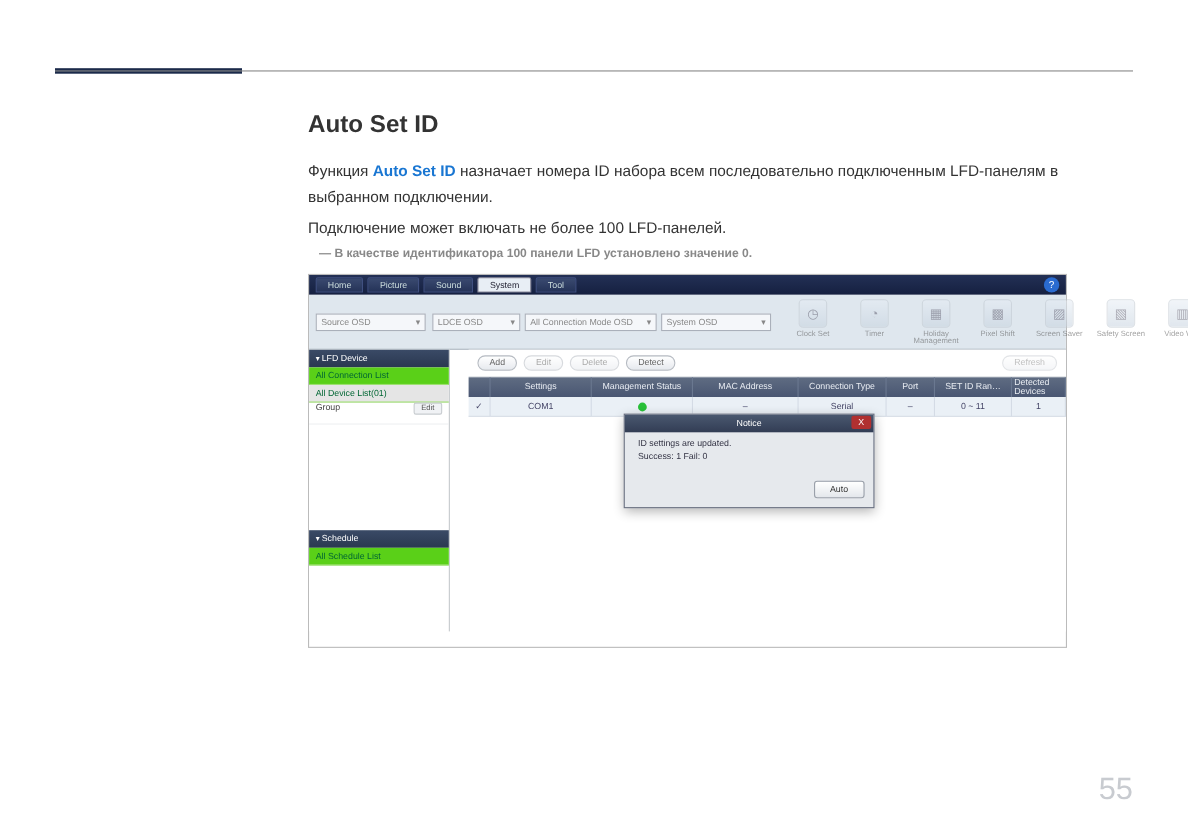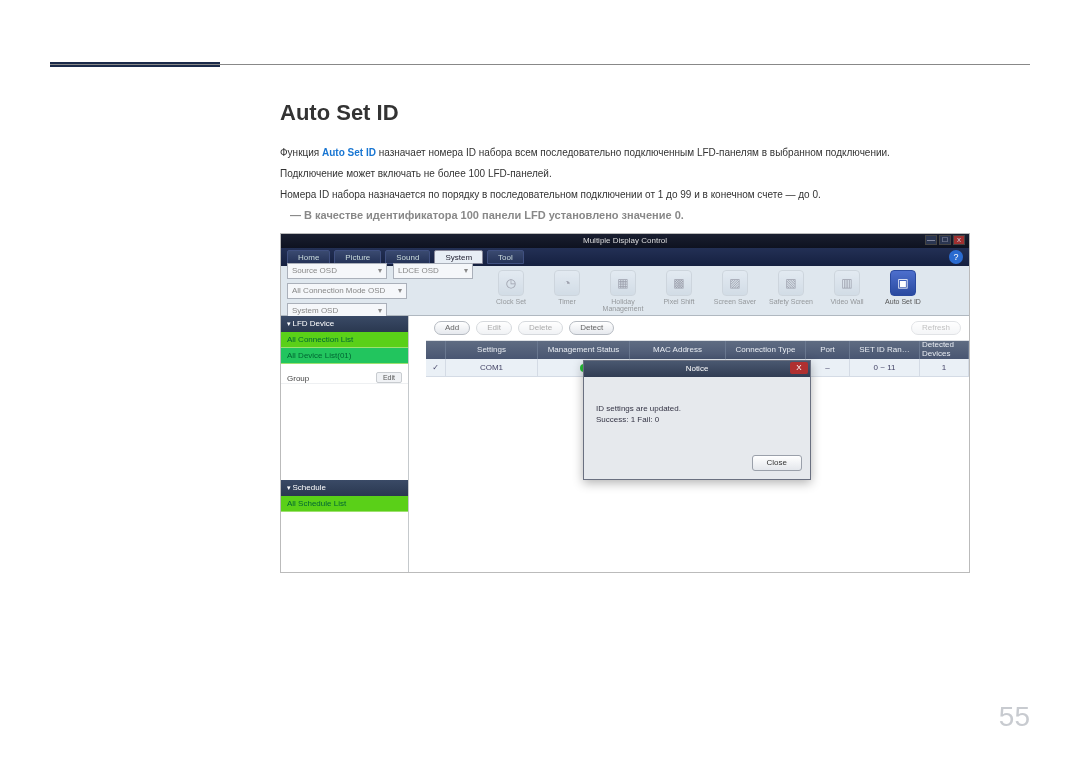--- a/index.html
+++ b/index.html
@@ -32,21 +32,21 @@
     left: 280px;
     right: 50px;
   }
   .heading {
     font-size: 22px;
     font-weight: bold;
     color: #333;
     margin-bottom: 18px;
   }
   .para {
-    font-size: 10px;
+    font-size: 14px;
     line-height: 1.7;
     color: #333;
     margin-bottom: 4px;
   }
   .blue { color: #1976d2; font-weight: bold; }
   .note {
     font-size: 11px;
     color: #888;
     margin-top: 6px;
     margin-bottom: 12px;
@@ -116,21 +116,21 @@
   .app-toolbar {
     height: 50px;
     background: #dfe7ee;
     border-bottom: 1px solid #b0b8c0;
     display: flex;
     align-items: center;
     padding: 4px 6px;
     gap: 6px;
   }
   .tb-left {
-    display:flex; flex-direction:column; gap:4px;
+    display:flex; flex-direction:row; gap:4px;
   }
   .tb-combo {
     width: 100px; height: 16px;
     background: #f5f7fa; border:1px solid #aab0ba;
     font-size:8px; color:#888; padding:0 4px; line-height:14px;
     display:flex; align-items:center; justify-content:space-between;
   }
   .tb-combo span.ch { font-size:8px; color:#888; }
   .tb-right { display:flex; gap:12px; margin-left:10px; align-items:flex-start; }
   .tb-icon-item {
@@ -167,21 +167,21 @@
     color:#fff; font-size:8px; line-height:16px; padding:0 6px;
   }
   .sb-header::before { content:"▾ "; font-size:7px; }
   .sb-green {
     height:16px; background:#5ad018; color:#063;
     font-size:8px; line-height:16px; padding:0 6px;
     border-bottom:1px solid #9de070;
   }
   .sb-item {
     height:20px; font-size:8px; padding:0 6px;
-    display:flex; align-items:flex-end; justify-content:space-between;
+    display:flex; align-items:flex-start; justify-content:space-between;
     border-bottom:1px solid #eef0f2;
     color:#444;
   }
   .sb-edit {
     font-size:7px; padding:1px 6px; background:#f0f2f5;
     border:1px solid #c8ccd0; border-radius:2px; color:#555;
   }
   .sb-spacer { flex:1; }
 
   .main-panel {
@@ -219,39 +219,39 @@
   .grid-row .gc {
     border-right:1px solid #d4dbe5; border-bottom:1px solid #d4dbe5;
     display:flex; align-items:center; justify-content:center;
   }
   .status-dot { width:8px; height:8px; border-radius:50%; background:#28c038; display:inline-block; }
   .empty-grid { flex:1; background:#fff; }
 
   
   .notice {
     position:absolute;
-    left: 302px; top: 126px;
+    left: 286px; top: 126px;
     width: 228px;
     background:#e6e9ed;
     border:1px solid #6a7080;
     box-shadow: 0 3px 10px rgba(0,0,0,.3);
   }
   .notice-title {
     height:16px; background:linear-gradient(#4a5870,#323d54);
     color:#fff; font-size:8px; line-height:16px; text-align:center;
     position:relative;
   }
   .notice-close {
     position:absolute; right:2px; top:1px;
     width:18px; height:12px; background:#b03030;
     color:#fff; font-size:8px; line-height:12px; text-align:center;
     border-radius:2px;
   }
   .notice-body {
-    padding:26px 12px; font-size:8px; color:#334; line-height:1.4;
+    padding:4px 12px; font-size:8px; color:#334; line-height:1.4;
     min-height:40px;
   }
   .notice-footer {
     display:flex; justify-content:flex-end; padding:4px 8px 8px;
   }
   .notice-btn {
     height:16px; padding:0 14px; font-size:8px; line-height:14px;
     background:linear-gradient(#fff,#e4e7ec); border:1px solid #9aa0aa;
     border-radius:3px;
   }
@@ -267,32 +267,23 @@
 <div class="page-accent"></div>
 <div class="page-rule"></div>
 
 <div class="content">
   <h2 class="heading">Auto Set ID</h2>
 
   <p class="para">
     <span>Функция </span><span class="blue">Auto Set ID</span><span> назначает номера ID набора всем последовательно подключенным LFD-панелям в выбранном подключении.</span>
   </p>
   <p class="para">Подключение может включать не более 100 LFD-панелей.</p>
-  <p class="para">Номера ID набора назначается по порядку в последовательном подключении от 1 до 99 и в конечном счете — до 0.</p>
   <p class="note">В качестве идентификатора 100 панели LFD установлено значение 0.</p>
 
   <div class="app-window">
-    <div class="app-titlebar">
-      <span>Multiple Display Control</span>
-      <div class="wbtn-group">
-        <div class="wbtn">—</div>
-        <div class="wbtn">□</div>
-        <div class="wbtn close">x</div>
-      </div>
-    </div>
 
     <div class="app-menubar">
       <div class="menu-tab">Home</div>
       <div class="menu-tab">Picture</div>
       <div class="menu-tab">Sound</div>
       <div class="menu-tab active">System</div>
       <div class="menu-tab">Tool</div>
       <div class="help-icon">?</div>
     </div>
 
@@ -350,21 +341,21 @@
             <div class="tb-ico">▣</div>
             <div class="tb-lbl">Auto Set ID</div>
           </div>
         </div>
     </div>
 
     <div class="app-body">
       <div class="sidebar">
         <div class="sb-header">LFD Device</div>
         <div class="sb-green">All Connection List</div>
-        <div class="sb-green" style="background:#22c55e">All Device List(01)</div>
+        <div class="sb-green" style="background:#e5e5e5">All Device List(01)</div>
         <div class="sb-item">
           <span>Group</span>
           <span class="sb-edit">Edit</span>
         </div>
         <div class="sb-spacer"></div>
         <div class="sb-header">Schedule</div>
         <div class="sb-green">All Schedule List</div>
         <div style="flex:0 0 60px;"></div>
       </div>
 
@@ -405,20 +396,20 @@
     <div class="notice">
       <div class="notice-title">
         <span>Notice</span>
         <div class="notice-close">X</div>
       </div>
       <div class="notice-body">
         <div>ID settings are updated.</div>
         <div>Success: 1 Fail: 0</div>
       </div>
       <div class="notice-footer">
-        <div class="notice-btn">Close</div>
+        <div class="notice-btn">Auto</div>
       </div>
     </div>
 
   </div>
 </div>
 
 <div class="page-num">55</div>
 
 </body></html>

